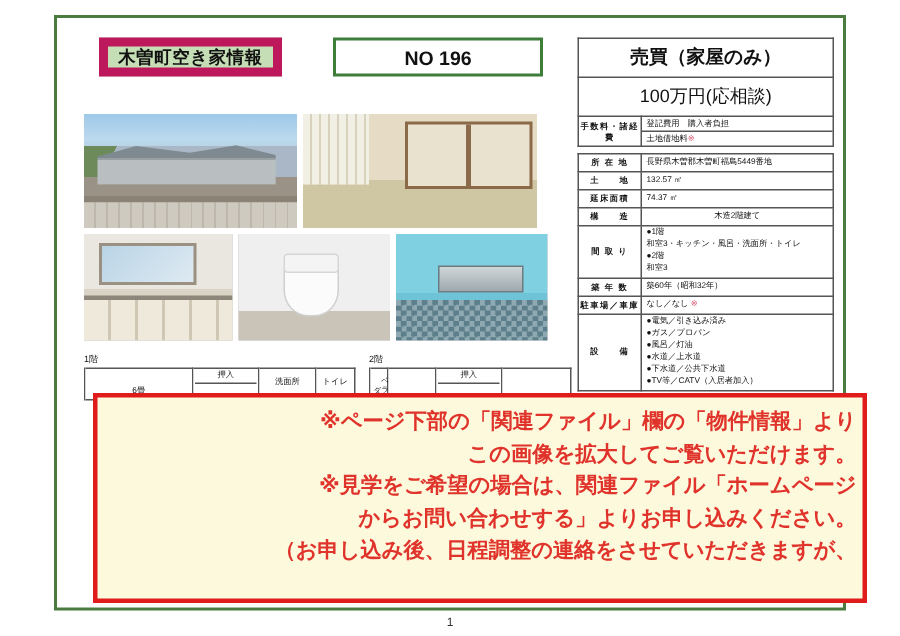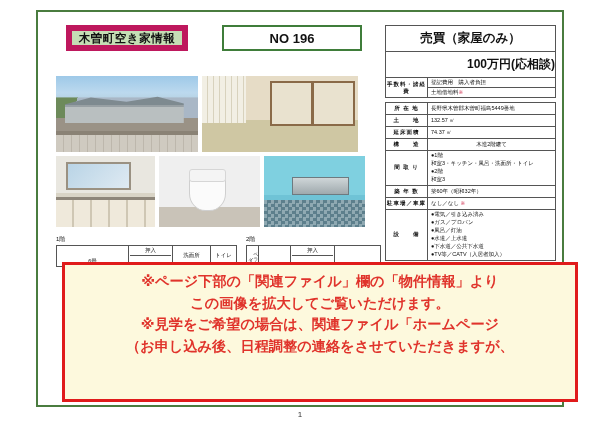--- a/index.html
+++ b/index.html
@@ -140,42 +140,42 @@
   .fp-cell.split .top { border-bottom: 1px solid #555; width: 100%; height: 50%;
     display: flex; align-items: center; justify-content: center; }
   .fp-cell.split .bot { width: 100%; height: 50%; }
   .fp-cell.tall-label { align-items: flex-end; padding-bottom: 1px; }
 
   
   .info { position: absolute; left: 347px; top: 13px; width: 171px; }
   .info table { border-collapse: collapse; width: 100%; }
   .info td { border: 1px solid #555; color: #111; vertical-align: middle; }
   .r-title td { text-align: center; font-size: 12.5px; font-weight: bold; padding: 4px 0; }
-  .r-price td { text-align: right; font-size: 12px; font-weight: bold; padding: 4px 0; margin-top: 18px; }
+  .r-price td { text-align: center; font-size: 12px; font-weight: normal; padding: 4px 0; margin-top: 18px; }
   .lbl {
     width: 42px; text-align: center; font-size: 5.5px; font-weight: bold;
     letter-spacing: 1px; padding: 2px 0;
   }
   .val { font-size: 5.5px; padding: 1px 3px; line-height: 1.35; }
   .val.center { text-align: center; }
   .fee-line { display: block; padding: 1px 3px; font-size: 5.5px; }
   .fee-line.top { border-bottom: 1px solid #555; }
   .mark { color: #d84f6a; }
   .spacer-row td { border: none; height: 5px; }
   .list-line { display: block; line-height: 1.45; }
 
   
   .notice {
     position: absolute;
     left: 24px; top: 250px;
     width: 516px; height: 140px;
     background: #fdf9dd;
     border: 3px solid #e01b1b;
     padding: 6px 4px 0 4px;
-    text-align: center;
+    text-align: right;
   }
   .notice p {
     color: #e0332b;
     font-size: 14.2px;
     line-height: 1.52;
     font-weight: bold;
     white-space: nowrap;
   }
   .notice p.indent { text-indent: 0; }
 
@@ -303,18 +303,19 @@
         </td>
       </tr>
     </tbody>
       </table>
   </div>
 
   <div class="notice">
     <p>※ページ下部の「関連ファイル」欄の「物件情報」より</p>
     <p class="indent">この画像を拡大してご覧いただけます。</p>
     <p>※見学をご希望の場合は、関連ファイル「ホームページ</p>
+    <p class="indent">からお問い合わせする」よりお申し込みください。</p>
     <p>（お申し込み後、日程調整の連絡をさせていただきますが、</p>
   </div>
 
 </div>
 
 <div class="pageno">1</div>
 
 </body></html>

